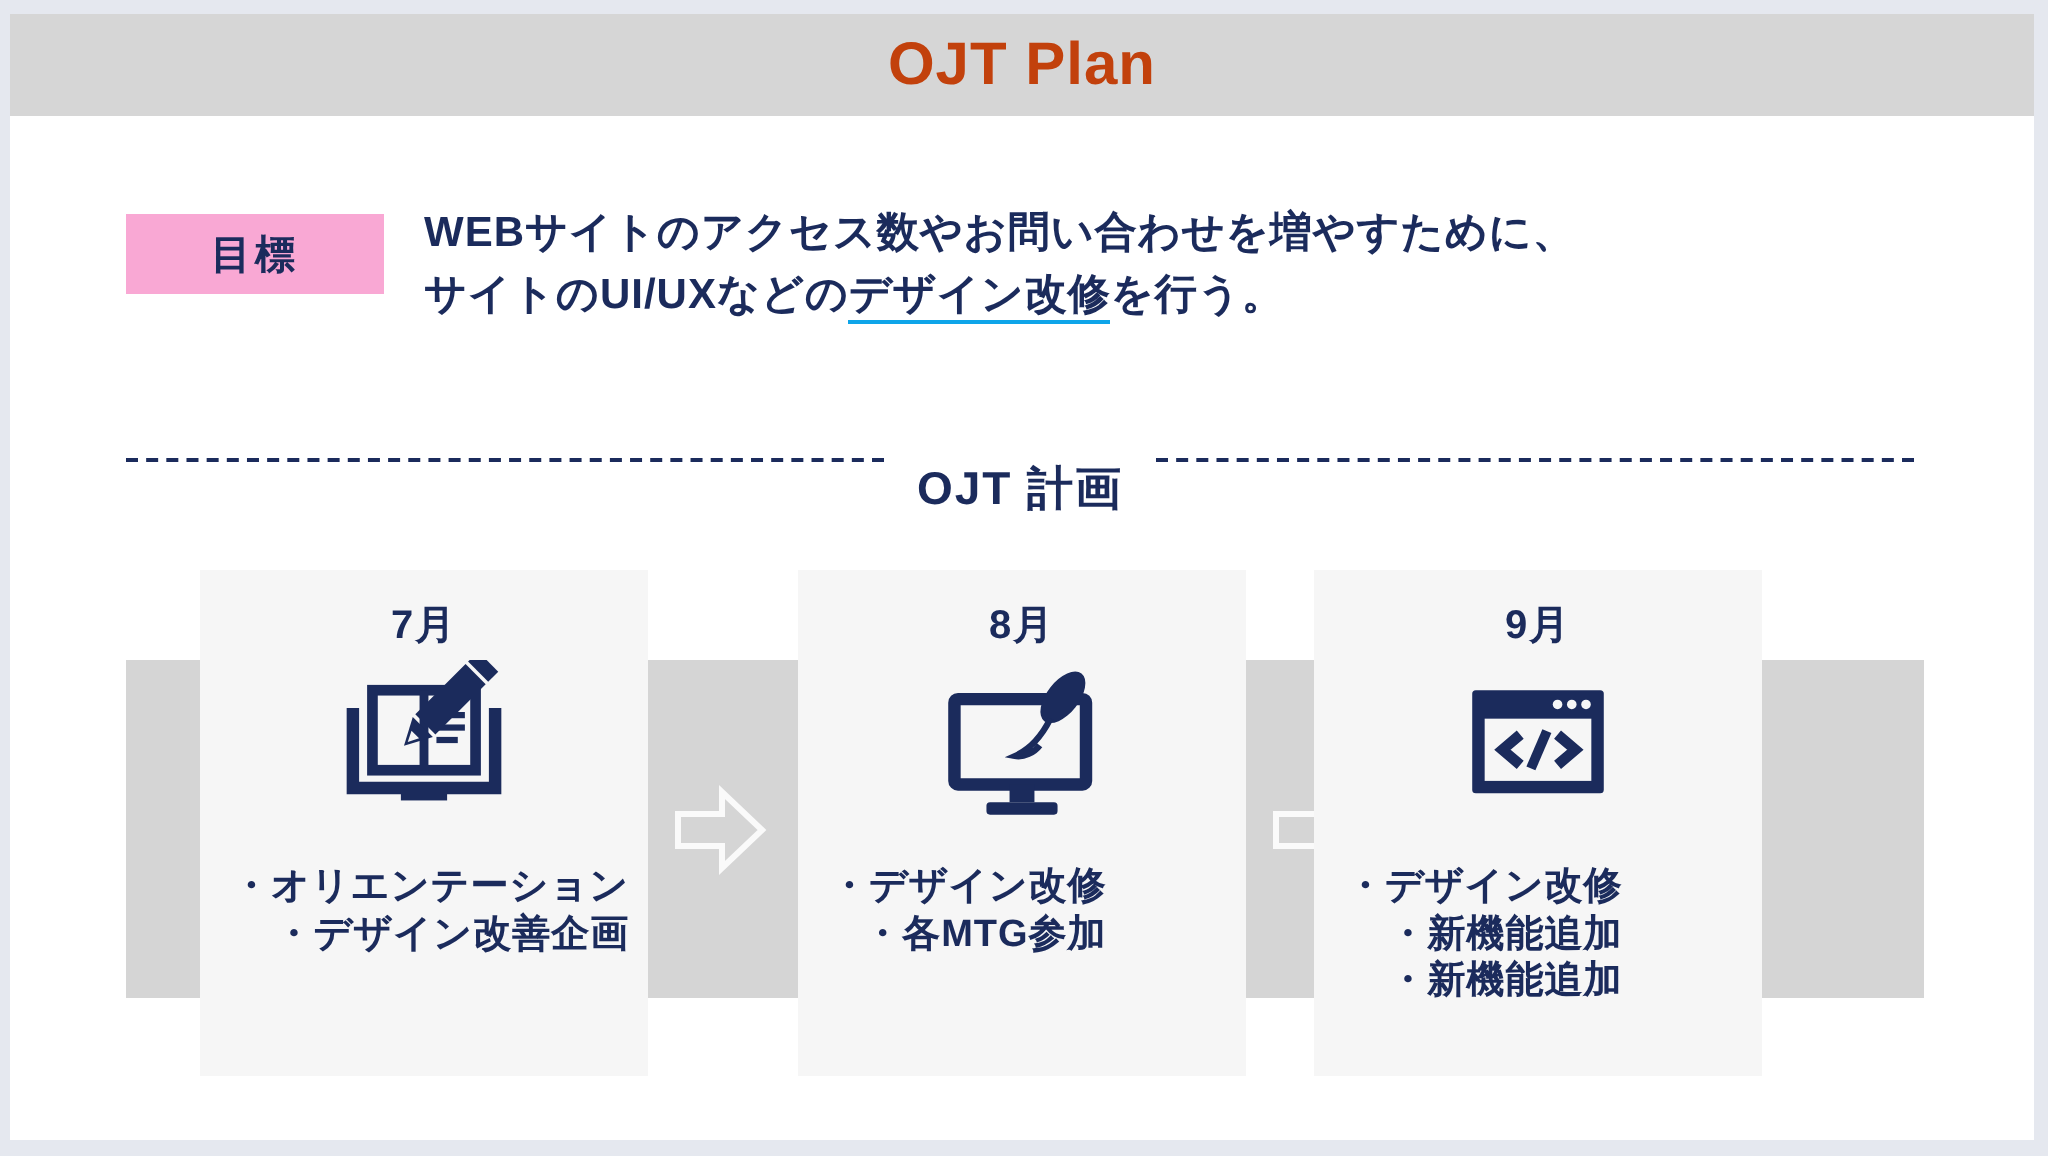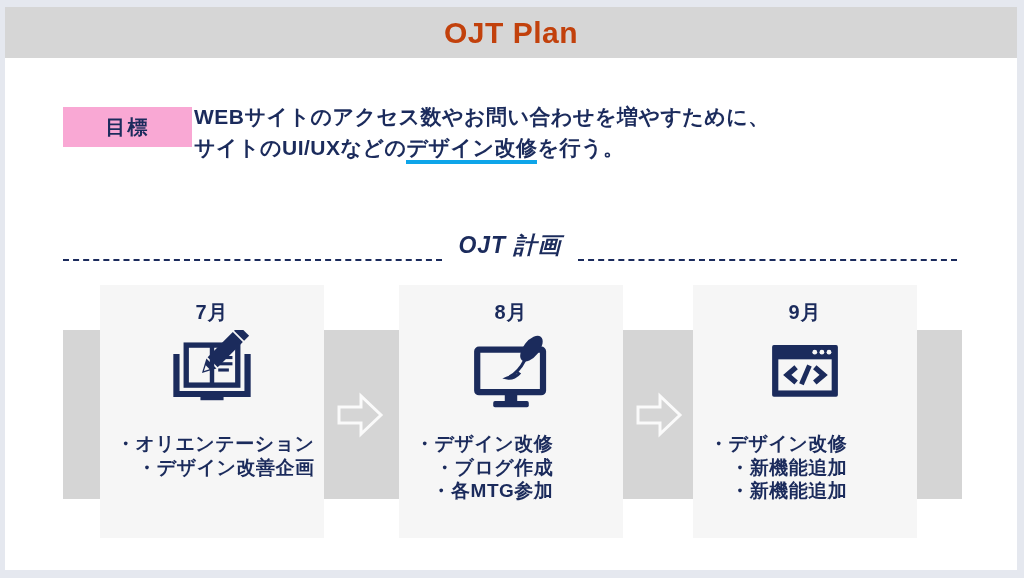--- a/index.html
+++ b/index.html
@@ -21,45 +21,45 @@
   }
 
   
   .goal-section { position:absolute; left:58px; top:92px; display:flex; align-items:flex-start; }
   .goal-label {
     width:129px; height:40px; margin-top:8px; background:#f9a8d4;
     display:flex; align-items:center; justify-content:center;
     font-size:20px; font-weight:bold; color:#1b2b5c; letter-spacing:2px;
   }
   .goal-text {
-    margin-left:2px; font-size:21px; font-weight:bold; color:#1b2b5c;
+    margin-left:20px; font-size:21px; font-weight:bold; color:#1b2b5c;
     line-height:31px; margin-top:2px; letter-spacing:0.5px;
   }
-  .underline { border-bottom:4px solid #0ea5e9; padding-bottom:1px; }
+  .underline { border-bottom:2px solid #0ea5e9; padding-bottom:1px; }
 
   
   .section-heading {
     position:absolute; left:58px; right:60px; top:222px; height:32px;
-    display:flex; align-items:flex-end; gap:16px;font-style:italic;
+    display:flex; align-items:flex-start; gap:16px;
   }
   .dash-line { flex:1; height:0; border-top:2px dashed #1b2b5c; }
   .section-title { font-size:23px; font-weight:bold; color:#1b2b5c; letter-spacing:1px; white-space:nowrap; }
 
   
   .timeline-band { position:absolute; left:58px; top:323px; width:899px; height:169px; background:#d5d5d5; }
   .arrow { position:absolute; top:385px; width:48px; height:46px; }
   .arrow-1 { left:331px; }
   .arrow-2 { left:630px; }
 
   
   .month-card {
     position:absolute; top:278px; width:224px; height:253px; background:#f6f6f6;
     display:flex; flex-direction:column; align-items:center;
   }
-  .card-1 { left:95px; } .card-2 { left:394px; } .card-3 { left:688px; }
+  .card-1 { left:95px; } .card-2 { left:394px; } .card-3 { left:652px; }
   .month-label { margin-top:14px; font-size:20px; font-weight:bold; color:#1b2b5c; letter-spacing:1px; }
   .icon-wrap { margin-top:2px; height:84px; display:flex; align-items:center; justify-content:center; }
   .task-list {
     list-style:none; align-self:flex-start; margin:20px 0 0 16px;
     font-size:19px; font-weight:bold; color:#1b2b5c; line-height:23.5px; letter-spacing:0.5px;text-align:right;
   }
 </style>
 </head>
 <body>
 
@@ -124,21 +124,20 @@
         <svg width="92" height="80" viewBox="0 0 100 90">
           <rect x="12" y="22" width="74" height="48" rx="2" fill="#f6f6f6" stroke="#1b2b5c" stroke-width="7"></rect>
           <rect x="43" y="70" width="14" height="10" fill="#1b2b5c"></rect>
           <rect x="30" y="80" width="40" height="7" rx="2" fill="#1b2b5c"></rect>
           <ellipse cx="0" cy="0" rx="9" ry="17" transform="translate(73 21) rotate(38)" fill="#1b2b5c"></ellipse>
           <path d="M66 33 C61 43 55 50 46 54 C51 55 57 52 60 48" fill="none" stroke="#1b2b5c" stroke-width="3.5"></path>
         </svg>
       </div>
       <ul class="task-list">
         <li>・デザイン改修</li>
-        <li>・ブログ作成</li>
         <li>・各MTG参加</li>
       </ul>
     </div>
 
     <div class="month-card card-3">
       <div class="month-label">9月</div>
       <div class="icon-wrap">
         <svg width="92" height="80" viewBox="0 0 100 90">
           <rect x="13" y="17" width="74" height="58" rx="2" fill="#1b2b5c"></rect>
           <rect x="20" y="33" width="60" height="35" fill="#f6f6f6"></rect>

